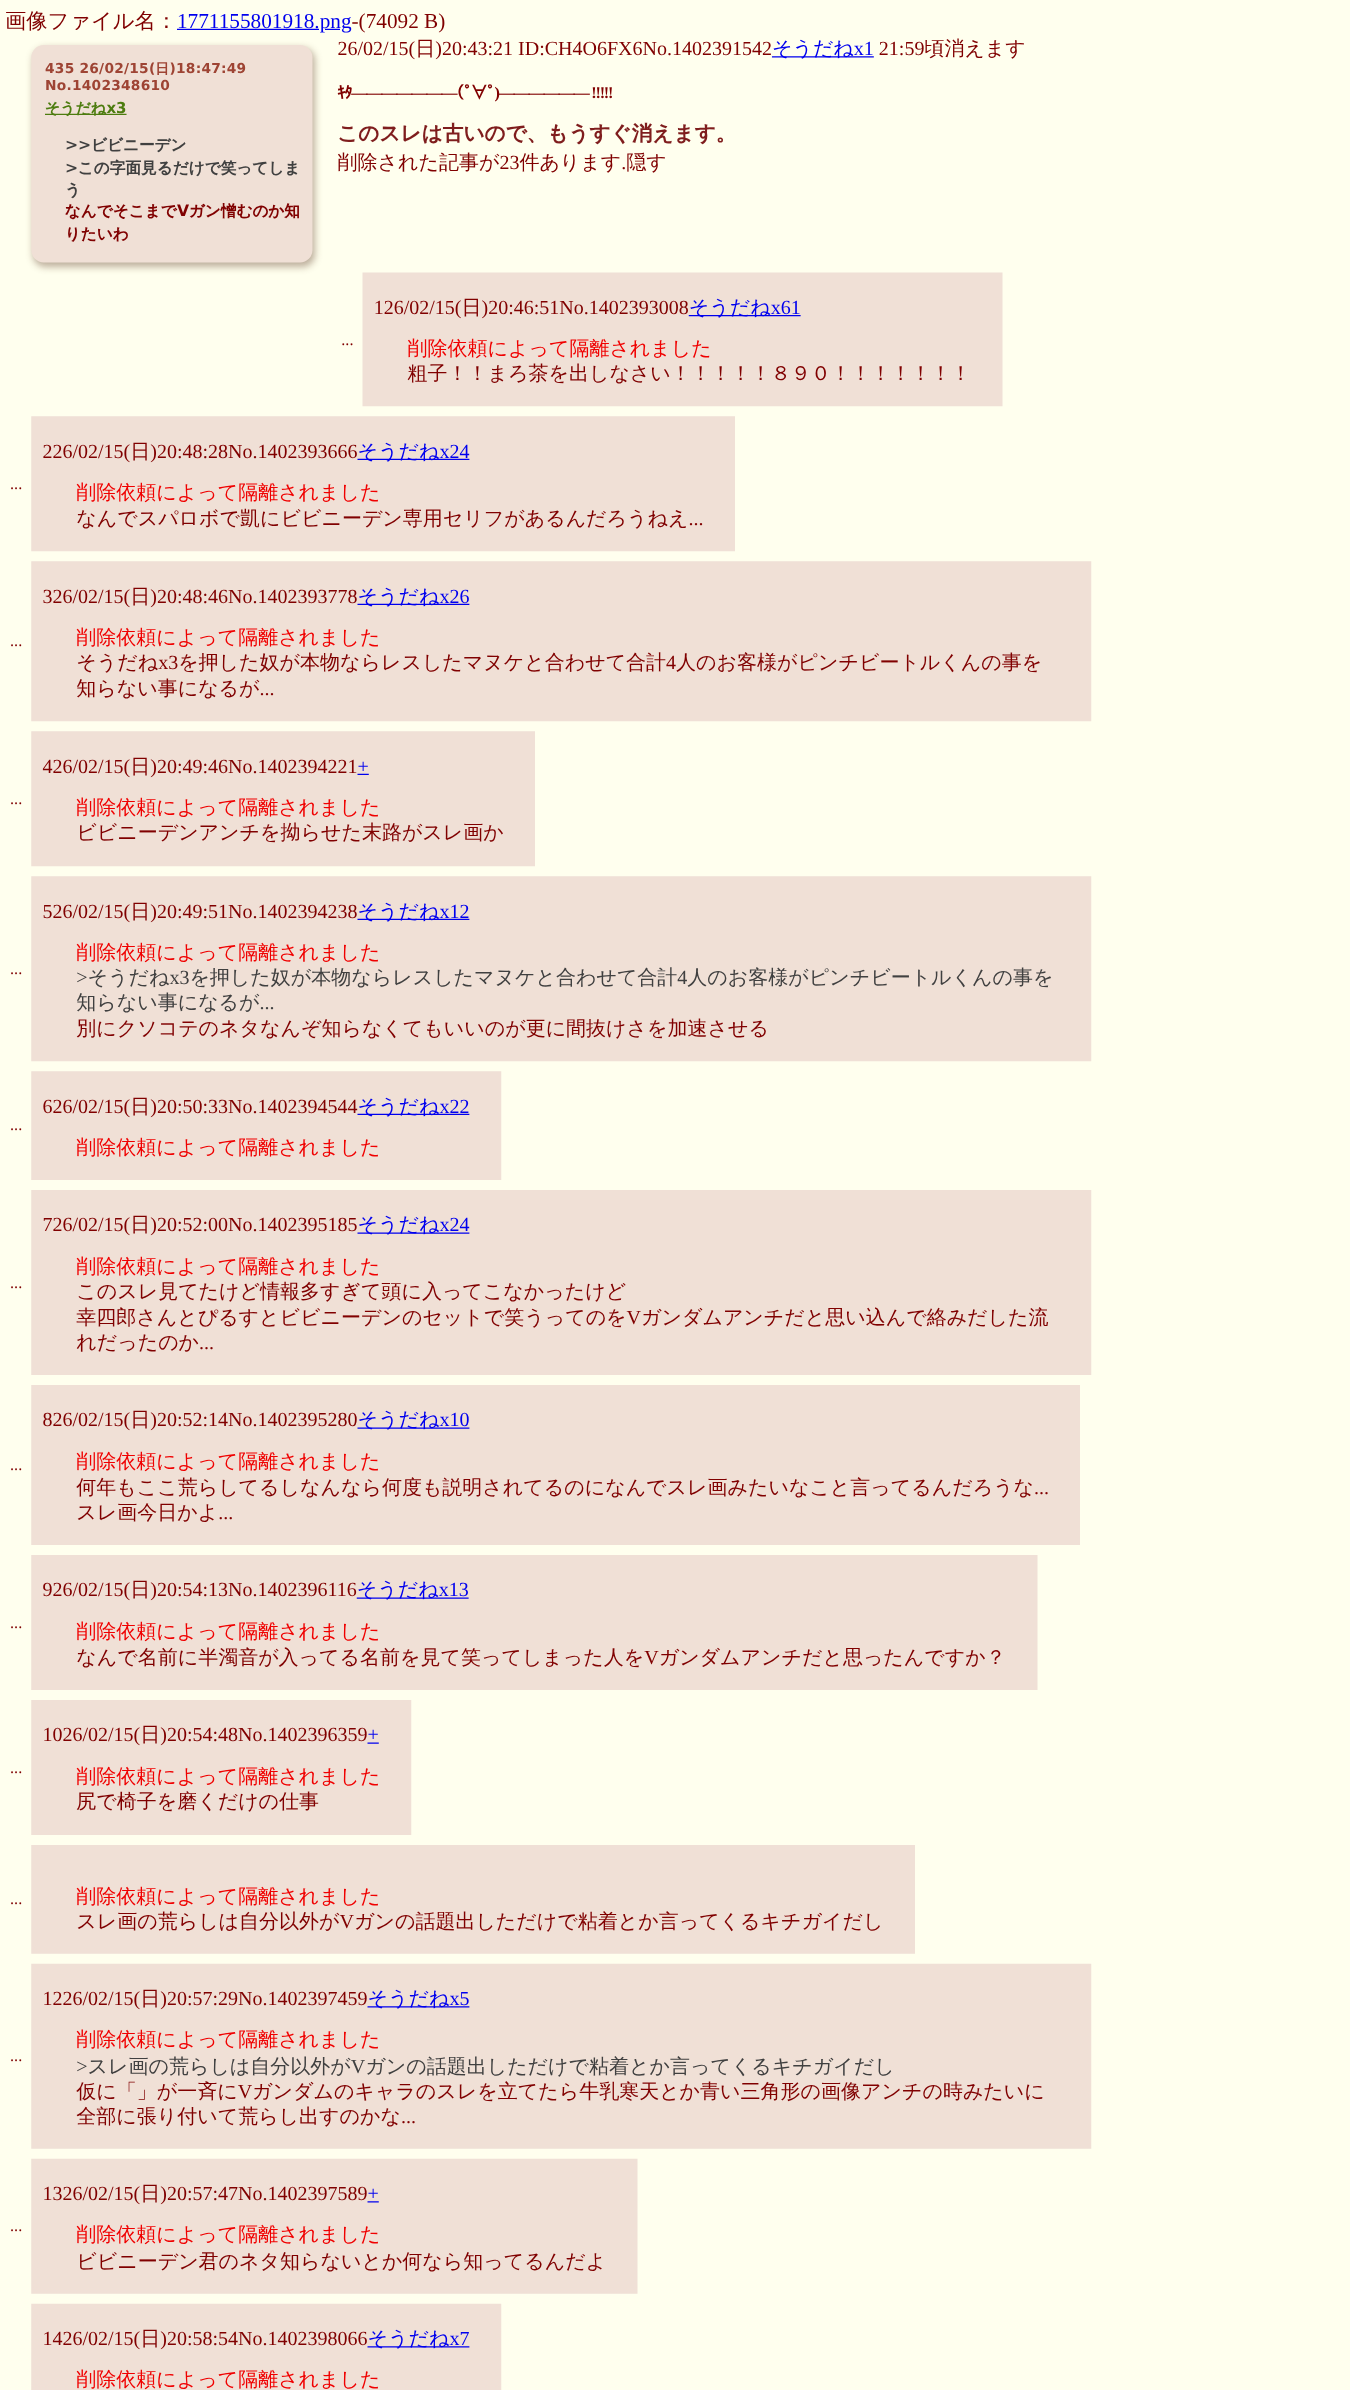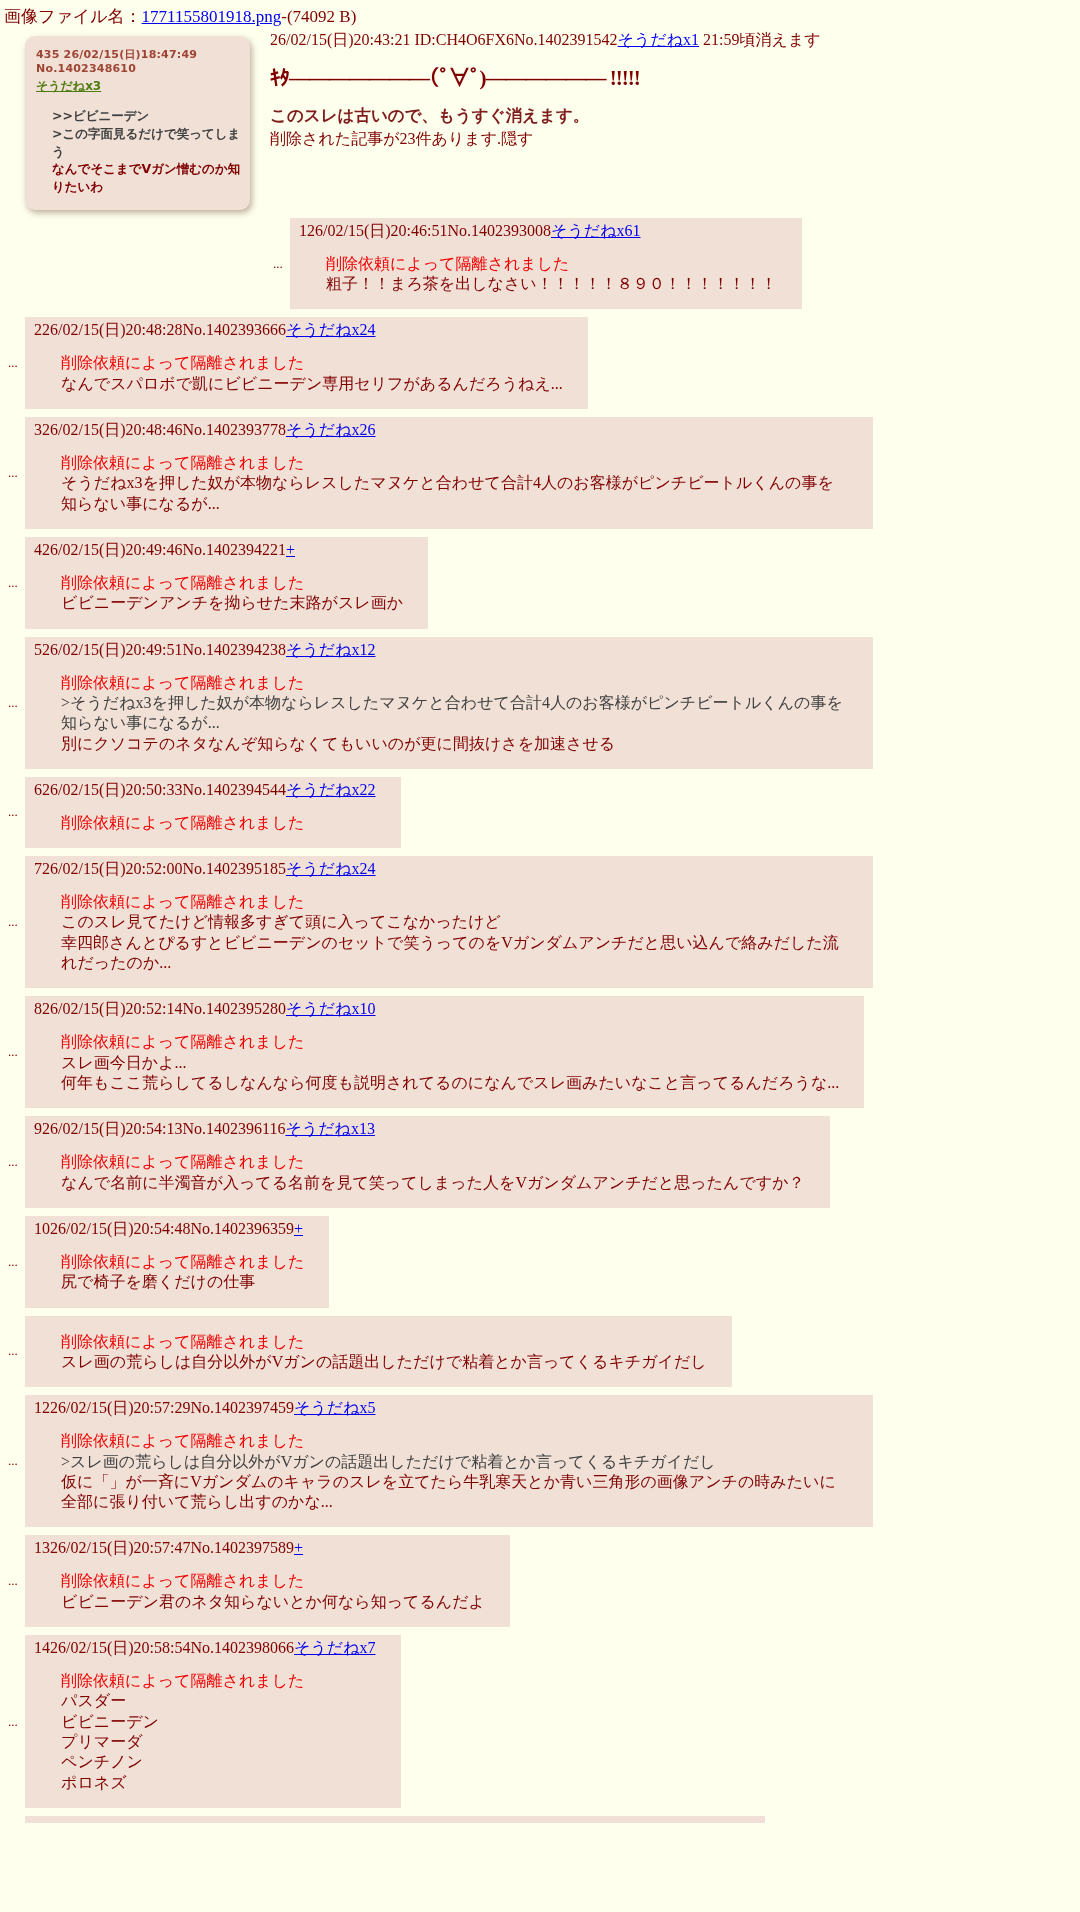--- a/index.html
+++ b/index.html
@@ -26,34 +26,34 @@
     cursor:pointer;
     font-weight:bold;
   }
   .img-meta{font-size:11px;color:#9e4434;letter-spacing:.2px;}
   .img-sodane{font-size:12px;color:#4d7c0f;text-decoration:underline;margin-top:3px;}
   .img-body{margin:12px 0 0 16px;font-size:12.5px;line-height:1.42;color:#56514b;}
   .img-body .quote{color:#8c9b4b;}
 
   .op-content{margin-left:270px;padding-top:2px;font-size:16px;}
   .op-header{line-height:1.3;}
-  .kita{font-weight:bold;margin-top:15px;font-size:21px;letter-spacing:-1px;}
+  .kita{font-weight:bold;margin-top:15px;font-size:13px;letter-spacing:-1px;}
   .warning{color:#7f1d1d;font-weight:bold;margin-top:14px;font-size:16.5px;}
   .del-count{margin-top:2px;font-size:16px;}
   .hide{cursor:pointer;}
 
   
   #replies{clear:both;padding-top:2px;}
   .reply{display:flex;align-items:center;margin:0 0 8px 0;padding-left:8px;}
   .reply.indent{margin-left:265px;}
   .dots{flex:0 0 17px;width:17px;font-size:13px;color:#800000;cursor:pointer;}
   .box{
     background:#f0e0d6;
     max-width:848px;
-    padding:3px 25px 15px 9px;
+    padding:19px 25px 15px 9px;
     box-sizing:border-box;
   }
   .reply.indent .box{max-width:585px;}
   .rheader{font-size:16px;line-height:1.25;}
   .body{margin:13px 0 0 27px;font-size:16px;line-height:1.27;}
   .line{min-height:1em;}
   .line.red{color:#f00000;}
   .line.quote{color:#404040;}
   .line.text{color:#800000;}
 
@@ -185,22 +185,22 @@
   </div>
 
   <div class="reply">
     <span class="dots">...</span>
     <div class="box">
       <div class="rheader">
         <span class="idx">8</span><span class="dt">26/02/15(日)20:52:14</span><span class="no">No.1402395280</span><a class="link sodane">そうだねx10</a>
       </div>
       <div class="body">
             <div class="line red">削除依頼によって隔離されました</div>
+            <div class="line text">何年もここ荒らしてるしなんなら何度も説明されてるのになんでスレ画みたいなこと言ってるんだろうな...</div>
             <div class="line text">スレ画今日かよ...</div>
-            <div class="line text">何年もここ荒らしてるしなんなら何度も説明されてるのになんでスレ画みたいなこと言ってるんだろうな...</div>
           </div>
     </div>
   </div>
 
   <div class="reply">
     <span class="dots">...</span>
     <div class="box">
       <div class="rheader">
         <span class="idx">9</span><span class="dt">26/02/15(日)20:54:13</span><span class="no">No.1402396116</span><a class="link sodane">そうだねx13</a>
       </div>

